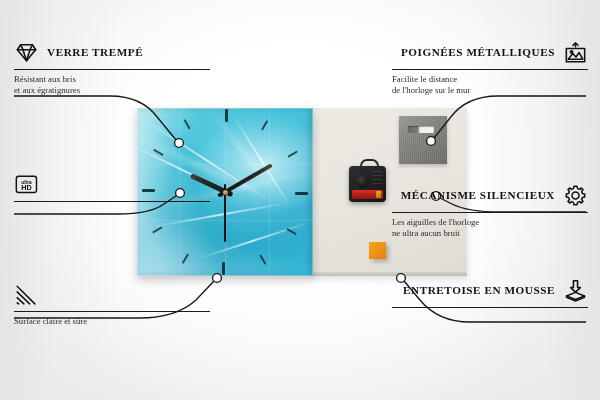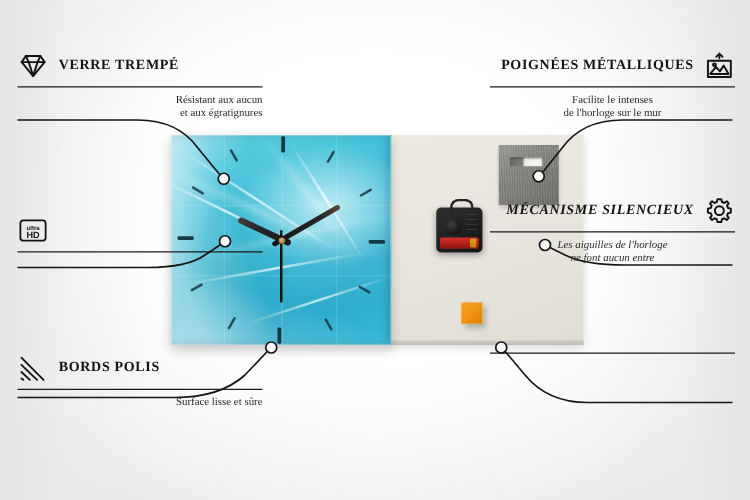--- a/index.html
+++ b/index.html
@@ -97,24 +97,24 @@
   }
 
   
   .feat{position:absolute;width:196px;}
   .feat .head{display:flex;align-items:center;gap:8px;}
   .feat .ttl{font-weight:bold;font-size:11.2px;letter-spacing:.55px;color:#121212;line-height:13.4px;text-transform:uppercase;}
   .feat .rule{height:1px;background:#1a1a1a;margin:4px 0 4px;}
   .feat .desc{font-size:8.7px;line-height:11px;color:#2b2b2b;}
   .feat.left{left:14px;}
   .feat.left .head{justify-content:flex-start;}
-  .feat.left .ttl,.feat.left .desc{text-align:right;}
+  .feat.left .ttl,.feat.left .desc{text-align:left;}
   .feat.right{right:12px;}
   .feat.right .head{justify-content:flex-end;}
-  .feat.right .ttl,.feat.right .desc{text-align:center;}
+  .feat.right .ttl,.feat.right .desc{text-align:left;}
   .ico{width:25px;height:25px;flex:0 0 25px;display:flex;align-items:center;justify-content:center;}
   .ico svg{display:block;}
   svg .s{fill:none;stroke:#121212;stroke-width:1.5;stroke-linejoin:round;stroke-linecap:round;}
   svg .f{fill:#121212;}
 
   .lines{position:absolute;left:0;top:0;width:600px;height:400px;pointer-events:none;}
   .lines path{fill:none;stroke:#161616;stroke-width:1.35;}
   .lines circle{fill:#ffffff;stroke:#161616;stroke-width:1.35;}
 </style>
 </head>
@@ -224,21 +224,21 @@
     <div class="head">
       <div class="ico">
         <svg width="25" height="25" viewBox="0 0 24 24">
           <path class="s" d="M3.2 9.3 L12 20 L20.8 9.3 L17.6 4.6 H6.4 Z"></path>
           <path class="s" d="M3.2 9.3 H20.8 M6.4 4.6 L8.6 9.3 L12 20 L15.4 9.3 L17.6 4.6 M8.6 9.3 H15.4"></path>
         </svg>
       </div>
       <div class="ttl">VERRE TREMPÉ</div>
     </div>
     <div class="rule"></div>
-    <div class="desc" style="white-space:pre-line">Résistant aux aucun
+    <div class="desc" style="white-space:pre-line">Résistant aux bris
 et aux égratignures</div>
   </div>
 
   <div class="feat left" style="top:172px;">
     <div class="head">
       <div class="ico">
         <svg width="25" height="25" viewBox="0 0 26 24">
           <rect class="s" x="2.4" y="3.4" width="21" height="17" rx="2.4"></rect>
           <text class="f" x="13" y="11.2" font-size="5" font-family="Liberation Sans, sans-serif" font-weight="bold" text-anchor="middle">ultra</text>
           <text class="f" x="13" y="18" font-size="7.6" font-family="Liberation Sans, sans-serif" font-weight="bold" text-anchor="middle">HD</text>
@@ -251,55 +251,64 @@
   <div class="feat left" style="top:282px;">
     <div class="head">
       <div class="ico">
         <svg width="25" height="25" viewBox="0 0 24 24">
           <path class="s" style="stroke-width:1.4" d="M3 4 L20 21"></path>
           <path class="s" style="stroke-width:1.4" d="M3 9.5 L15 21"></path>
           <path class="s" style="stroke-width:1.4" d="M3 15 L9.5 21"></path>
           <path class="s" style="stroke-width:1.4" d="M3 20 L4.5 21"></path>
         </svg>
       </div>
-      <div class="ttl">BORDS POLIS</div>
-    </div>
-    <div class="rule"></div>
-    <div class="desc" style="white-space:pre-line">Surface lisse et sûre</div>
+    </div>
+    <div class="rule"></div>
+    <div class="desc" style="white-space:pre-line">Surface claire et sûre</div>
   </div>
 
   <div class="feat right" style="top:40px;">
     <div class="head">
       <div class="ttl">POIGNÉES MÉTALLIQUES</div>
       <div class="ico">
         <svg width="25" height="25" viewBox="0 0 24 24">
           <path class="s" d="M12 2.6 L12 6.4"></path>
           <path class="s" d="M9.6 5.2 Q12 1.6 14.4 5.2"></path>
           <rect class="s" x="3.2" y="8.2" width="17.6" height="12.6"></rect>
           <path class="s" d="M5 18.4 L9.4 13 L12.4 16.4 L15.4 12 L19 18.4 Z"></path>
           <circle class="s" cx="8.2" cy="11.4" r="1.1"></circle>
         </svg>
       </div>
     </div>
     <div class="rule"></div>
-    <div class="desc" style="white-space:pre-line">Facilite le intenses
+    <div class="desc" style="white-space:pre-line">Facilite le distance
 de l'horloge sur le mur</div>
   </div>
 
-  <div class="feat right" style="top:156px;font-style:italic;">
+  <div class="feat right" style="top:183px;">
     <div class="head">
       <div class="ttl">MÉCANISME SILENCIEUX</div>
       <div class="ico">
         <svg width="25" height="25" viewBox="0 0 24 24">
           <path class="s" d="M12 3.2 L13.5 3.2 L14 5.4 L15.8 6.1 L17.6 4.8 L19.2 6.4 L17.9 8.2 L18.6 10 L20.8 10.5 L20.8 13.5 L18.6 14 L17.9 15.8 L19.2 17.6 L17.6 19.2 L15.8 17.9 L14 18.6 L13.5 20.8 L10.5 20.8 L10 18.6 L8.2 17.9 L6.4 19.2 L4.8 17.6 L6.1 15.8 L5.4 14 L3.2 13.5 L3.2 10.5 L5.4 10 L6.1 8.2 L4.8 6.4 L6.4 4.8 L8.2 6.1 L10 5.4 L10.5 3.2 Z"></path>
           <circle class="s" cx="12" cy="12" r="3.4"></circle>
         </svg>
       </div>
     </div>
     <div class="rule"></div>
     <div class="desc" style="white-space:pre-line">Les aiguilles de l'horloge
-ne font aucun entre</div>
+ne ultra aucun bruit</div>
   </div>
 
   <div class="feat right" style="top:278px;">
+    <div class="head">
+      <div class="ttl">ENTRETOISE EN MOUSSE</div>
+      <div class="ico">
+        <svg width="25" height="25" viewBox="0 0 24 24">
+          <path class="s" d="M10 2.6 H14 V9.2 H16.6 L12 13.6 L7.4 9.2 H10 Z"></path>
+          <path class="s" d="M12 13.8 L3.4 17.2 L12 20.6 L20.6 17.2 Z"></path>
+          <path class="s" d="M3.4 17.2 L3.4 18.6 L12 22 L20.6 18.6 L20.6 17.2"></path>
+        </svg>
+      </div>
+    </div>
     <div class="rule"></div>
   </div>
 </div>
 
 </body></html>

